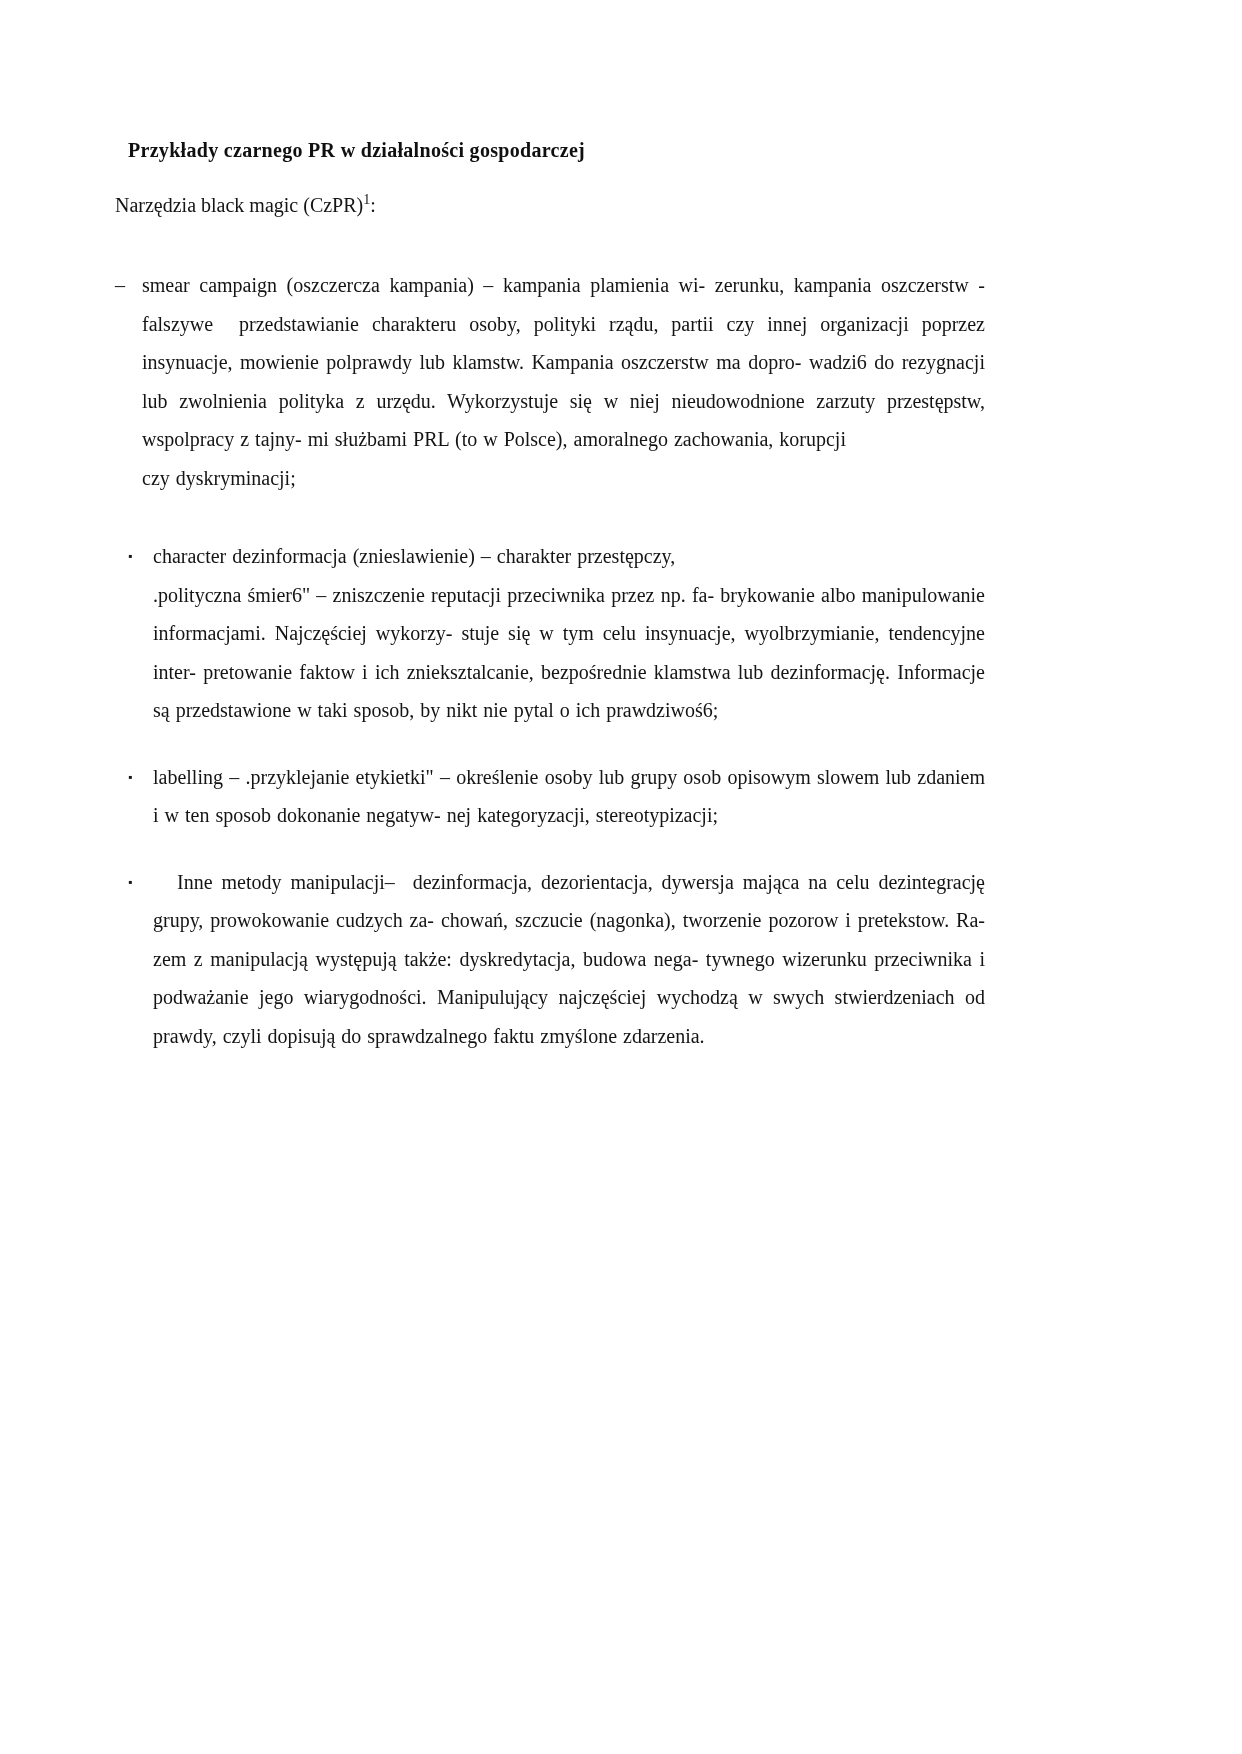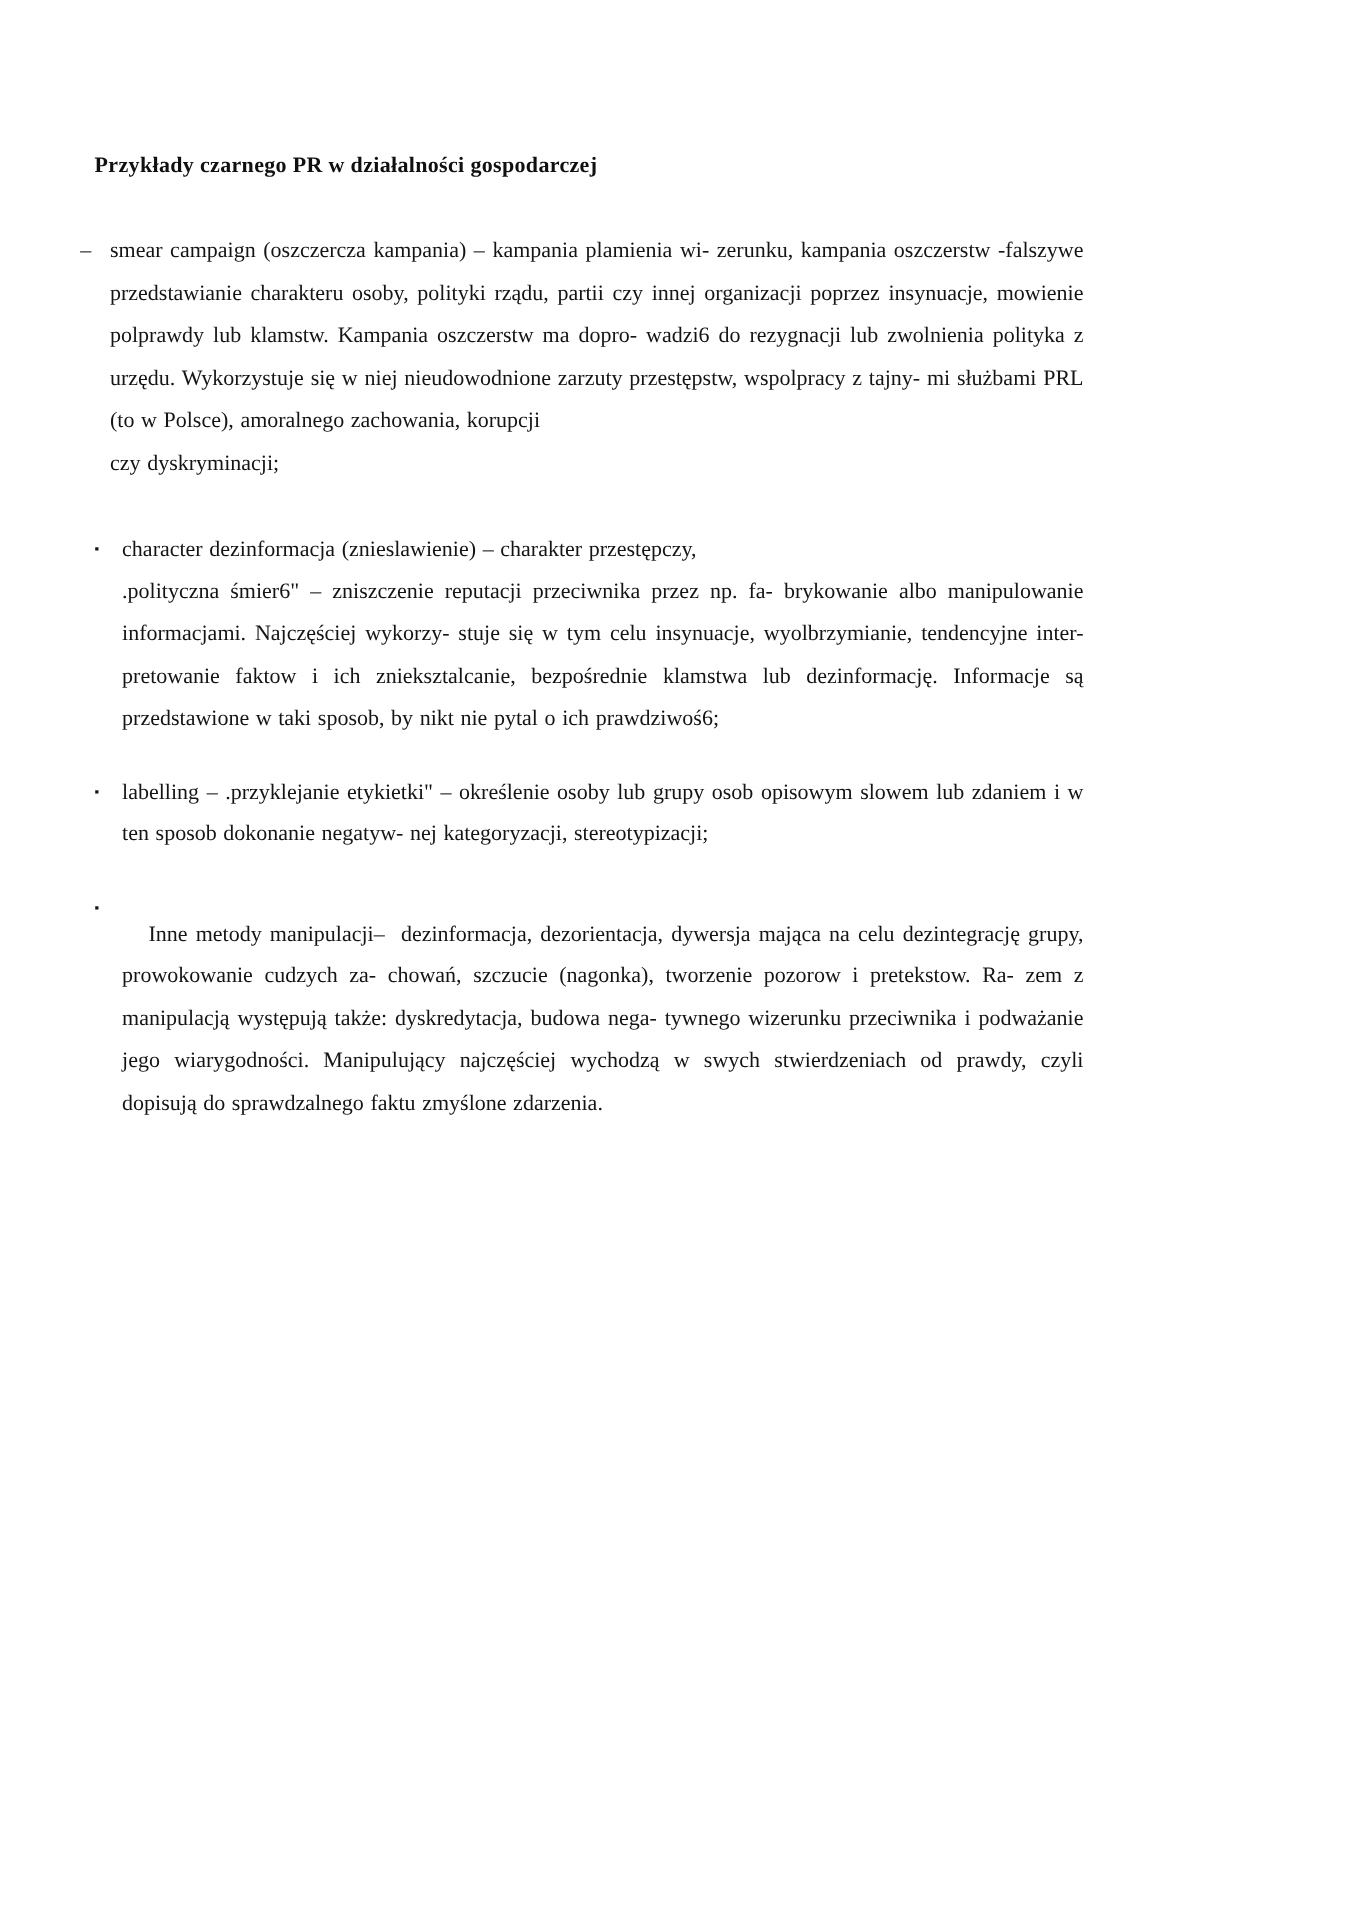--- a/index.html
+++ b/index.html
@@ -6,21 +6,21 @@
     margin: 0;
     padding: 0;
     background: #ffffff;
   }
   .page {
     position: relative;
     width: 1242px;
     height: 1754px;
     background: #ffffff;
     box-sizing: border-box;
-    padding: 137px 257px 0 73px;
+    padding: 137px 257px 0 115px;
     font-family: "Liberation Serif", "DejaVu Serif", serif;
     color: #141414;
     overflow: hidden;
   }
   .doc-title {
     margin: 0 0 0 13px;
     font-size: 20px;
     line-height: 26px;
     font-weight: 700;
     letter-spacing: 0.3px;
@@ -72,31 +72,31 @@
     white-space: pre-wrap;
     word-spacing: 1px;
   }
   .lead-italic {
   }
   .list-item.gap-lg {
     margin-top: 40px;
   }
   .list-item.indent-first .item-text {
     text-indent: 24px;
-    margin-top: 24px;
   }
 </style>
 </head>
 <body>
 
 <div class="page">
 
   <h1 class="doc-title">Przykłady czarnego PR w działalności gospodarczej</h1>
 
 
+  <p class="tools-line"><span>Narzędzia black magic (CzPR)</span><sup>1</sup><span>:</span></p>
 
   <div class="list">
 
     <div class="list-item">
       <span class="marker">–</span>
       <p class="item-text"><span class="lead-italic">smear campaign (oszczercza kampania)</span><span> – kampania plamienia wi- zerunku, kampania oszczerstw -falszywe  przedstawianie charakteru osoby, polityki rządu, partii czy innej organizacji poprzez insynuacje, mowienie polprawdy lub klamstw. Kampania oszczerstw ma dopro- wadzi6 do rezygnacji lub zwolnienia polityka z urzędu. Wykorzystuje się w niej nieudowodnione zarzuty przestępstw, wspolpracy z tajny- mi służbami PRL (to w Polsce), amoralnego zachowania, korupcji
 czy dyskryminacji;</span></p>
     </div>
 
     <div class="list-item square gap-lg">

